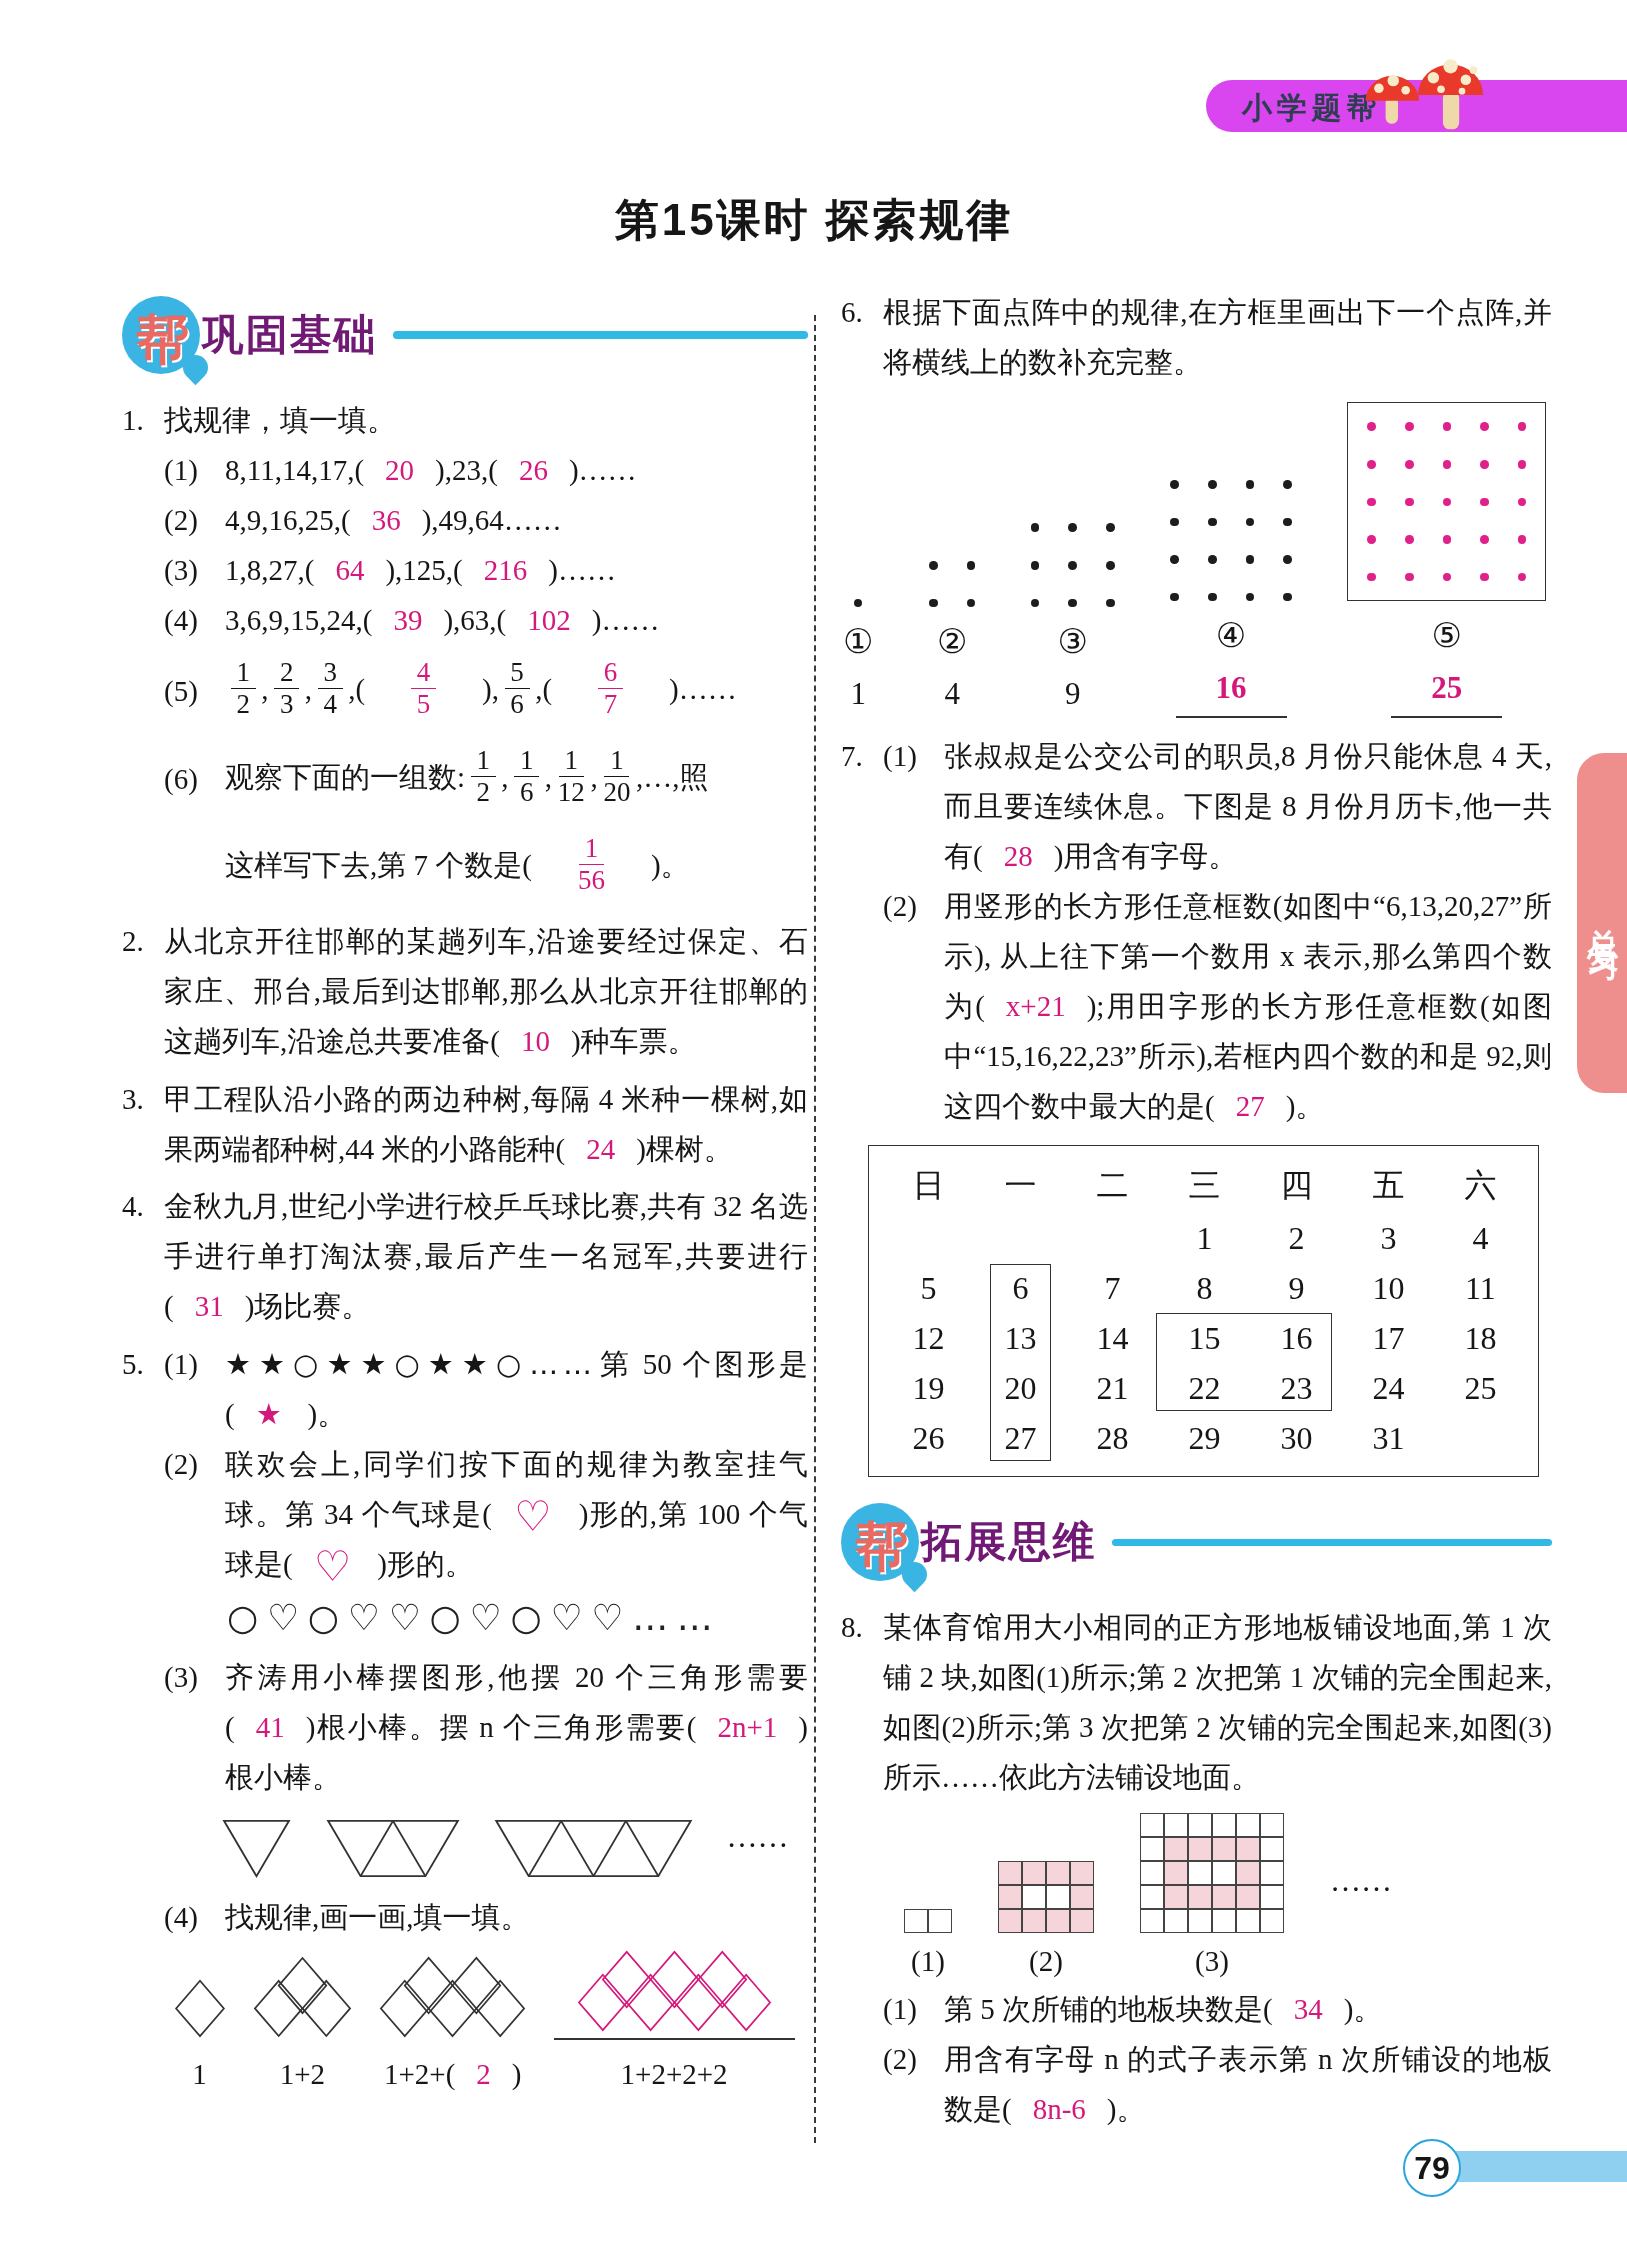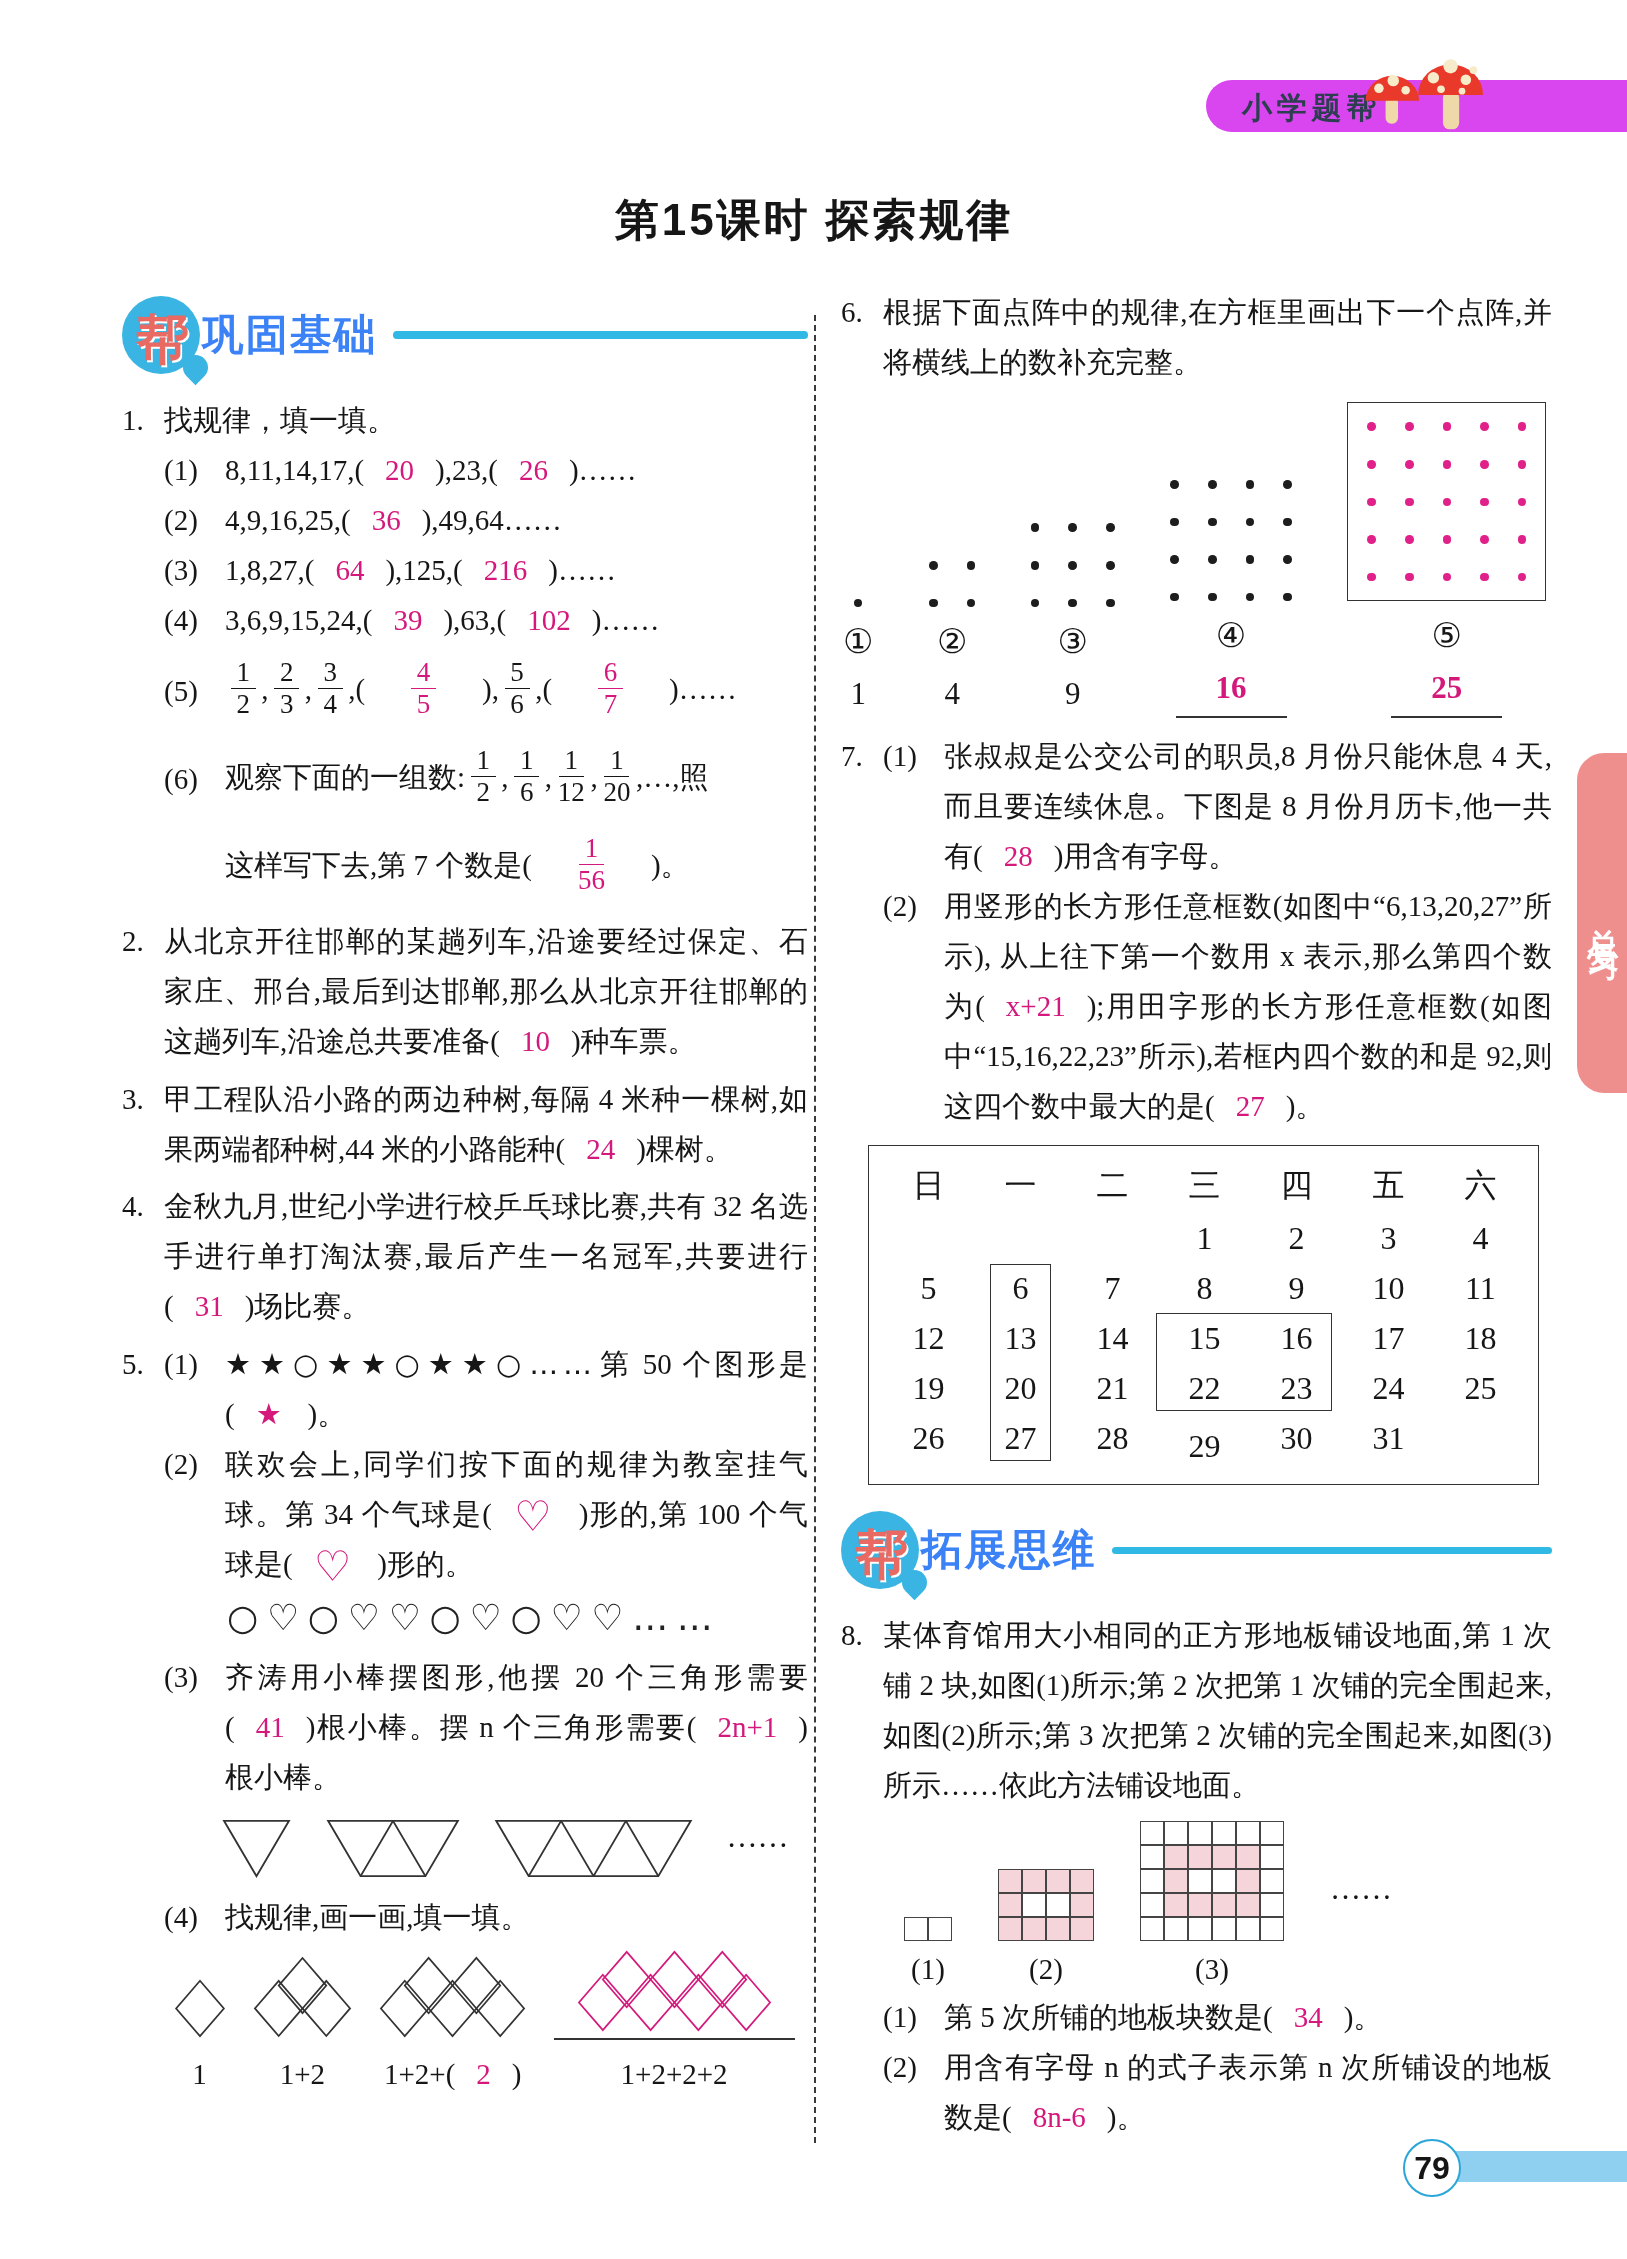--- a/index.html
+++ b/index.html
@@ -29,21 +29,21 @@
           font-size:32px;font-weight:bold;font-family:"Liberation Sans","DejaVu Sans",sans-serif;z-index:2;}
   .page-bar{position:absolute;left:1434px;top:2151px;width:194px;height:31px;background:#8fd0f0;}
   
   .badge-row{display:flex;align-items:center;height:96px;margin-bottom:11.5px;}
   .badge-circle{position:relative;width:78px;height:78px;border-radius:50%;background:#3ab4e2;flex:none;}
   .badge-circle::after{content:"";position:absolute;right:-7.6px;bottom:-5.7px;width:25px;height:25px;
           background:#3ab4e2;border-radius:50% 50% 50% 0;transform:rotate(-45deg);}
   .badge-char{position:absolute;left:13.4px;top:7.6px;font-family:"Liberation Sans","DejaVu Sans",sans-serif;
           font-size:54px;font-weight:bold;color:#e96a62;text-shadow:1.9px 1.9px 0 #fff;}
   .badge-title{font-family:"Liberation Sans","DejaVu Sans",sans-serif;font-size:42px;font-weight:bold;
-          color:#3b82f6;margin-left:1.9px;letter-spacing:1.9px;text-shadow:1.9px 1.9px 0 #fff;}
+          color:#701a75;margin-left:1.9px;letter-spacing:1.9px;text-shadow:1.9px 1.9px 0 #fff;}
   .badge-rule{flex:1;height:7.6px;background:#2fb9e4;border-radius:3.8px;margin-left:15.3px;}
   
   .prob{display:flex;margin-bottom:7.6px;font-size:29px;line-height:50px;}
   .pnum{width:42px;flex:none;}
   .pbody{flex:1;text-align:justify;}
   .item{display:flex;}
   .ilabel{width:61px;flex:none;}
   .ibody{flex:1;text-align:justify;}
   .run{white-space:pre-wrap;}
   .pink{color:#d4187c;}
@@ -478,21 +478,21 @@
           <div class="calcell" style="height: 50px;">19</div>
           <div class="calcell" style="height: 50px;">20</div>
           <div class="calcell" style="height: 50px;">21</div>
           <div class="calcell" style="height: 50px;">22</div>
           <div class="calcell" style="height: 50px;">23</div>
           <div class="calcell" style="height: 50px;">24</div>
           <div class="calcell" style="height: 50px;">25</div>
           <div class="calcell" style="height: 50px;">26</div>
           <div class="calcell" style="height: 50px;">27</div>
           <div class="calcell" style="height: 50px;">28</div>
-          <div class="calcell" style="height: 50px; margin-top: 8px;">29</div>
+          <div class="calcell" style="height: 50px;">29</div>
           <div class="calcell" style="height: 50px;">30</div>
           <div class="calcell" style="height: 50px;">31</div>
           <div class="calcell" style="height: 50px;"></div>
         </div>
         <div class="calbox" style="left: 121px; top: 118px; width: 59px; height: 195px;"></div>
         <div class="calbox" style="left: 287px; top: 167px; width: 174px; height: 96px;"></div>
       </div>
 
     <div class="badge-row">
       <div class="badge-circle">

